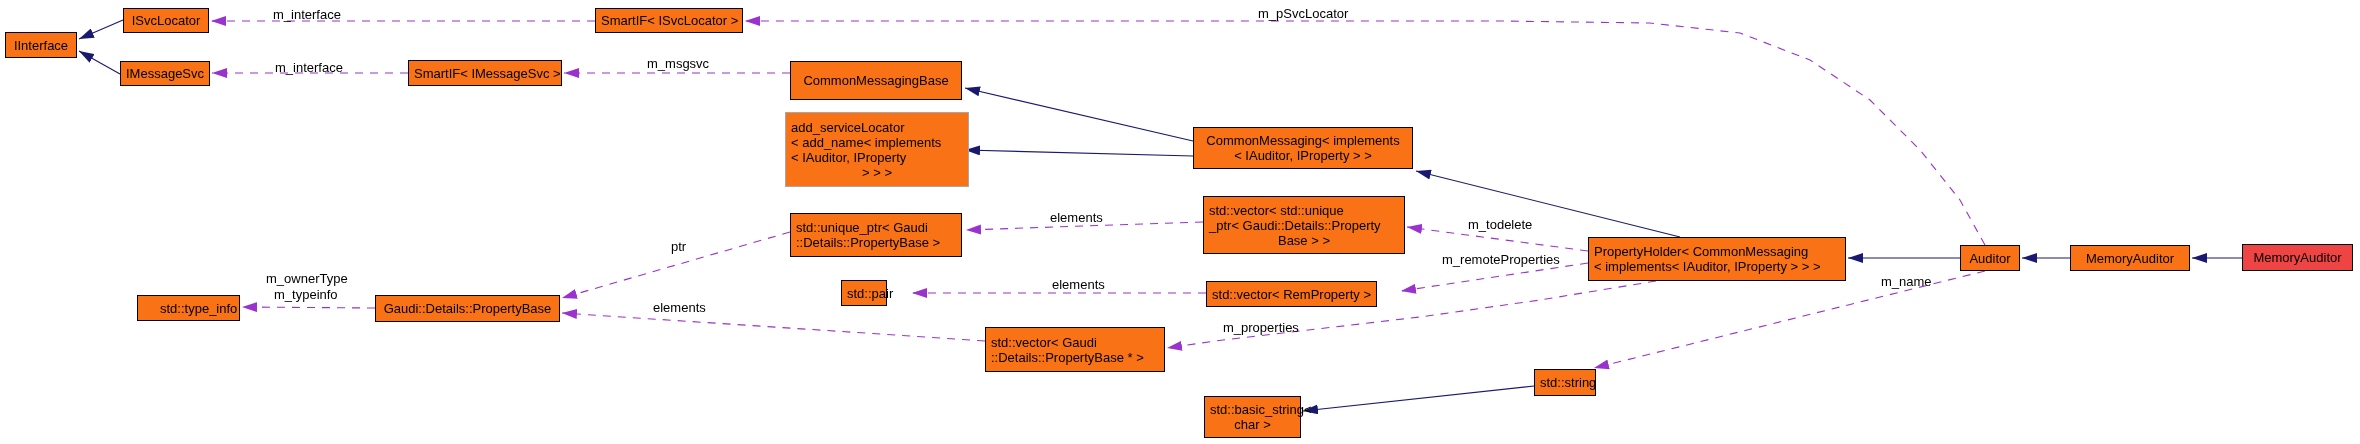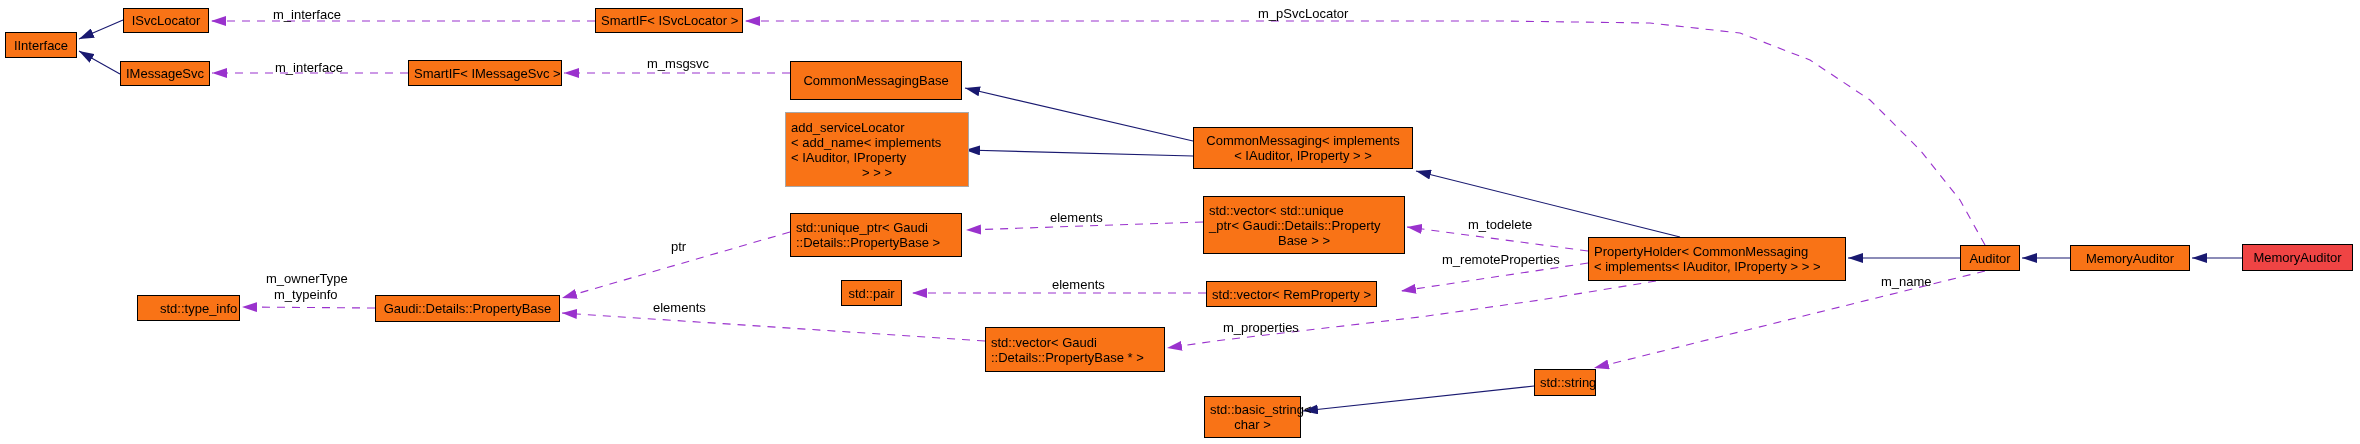--- a/index.html
+++ b/index.html
@@ -135,21 +135,21 @@
     </div>
     <div class="node variant-focus align-center" style="left: 2242px; top: 244px; width: 111px; height: 27px;">
       <div class="line">MemoryAuditor</div>
     </div>
     <div class="node variant-default align-center" style="left: 137px; top: 295px; width: 103px; height: 26px; padding-left: 22px;">
       <div class="line">std::type_info</div>
     </div>
     <div class="node variant-default align-center" style="left: 375px; top: 295px; width: 185px; height: 27px;">
       <div class="line">Gaudi::Details::PropertyBase</div>
     </div>
-    <div class="node variant-default align-center" style="left: 841px; top: 280px; width: 61px; height: 26px;">
+    <div class="node variant-default align-center" style="left: 841px; top: 280px; width: 46px; height: 26px;">
       <div class="line">std::pair</div>
     </div>
     <div class="node variant-default align-center" style="left: 1206px; top: 281px; width: 171px; height: 26px;">
       <div class="line">std::vector&lt; RemProperty &gt;</div>
     </div>
     <div class="node variant-default align-left" style="left: 985px; top: 327px; width: 180px; height: 45px;">
       <div class="line">std::vector&lt; Gaudi</div>
       <div class="line">::Details::PropertyBase * &gt;</div>
     </div>
     <div class="node variant-default align-center" style="left: 1534px; top: 369px; width: 62px; height: 27px;">

